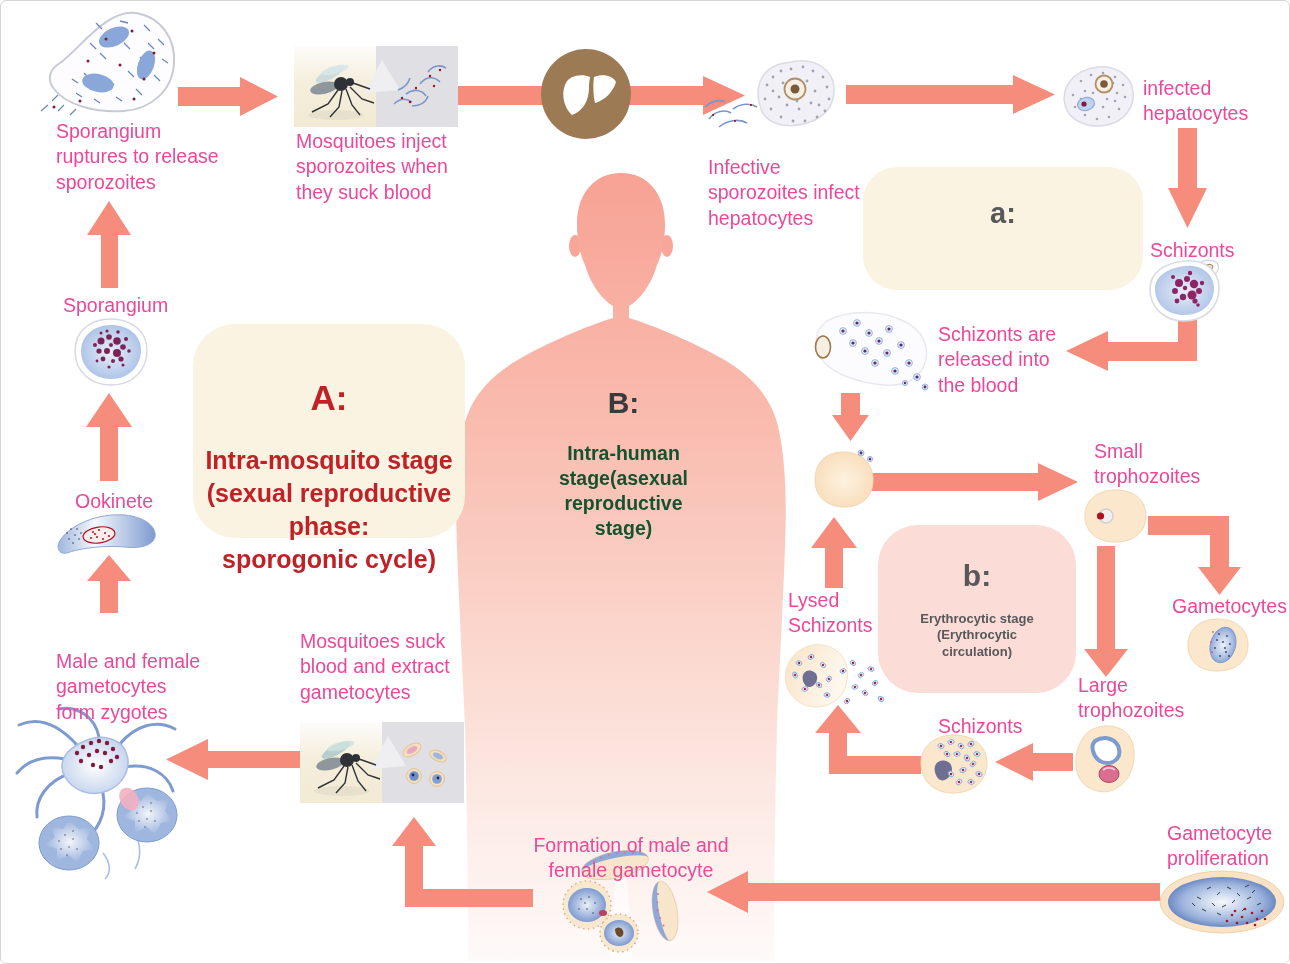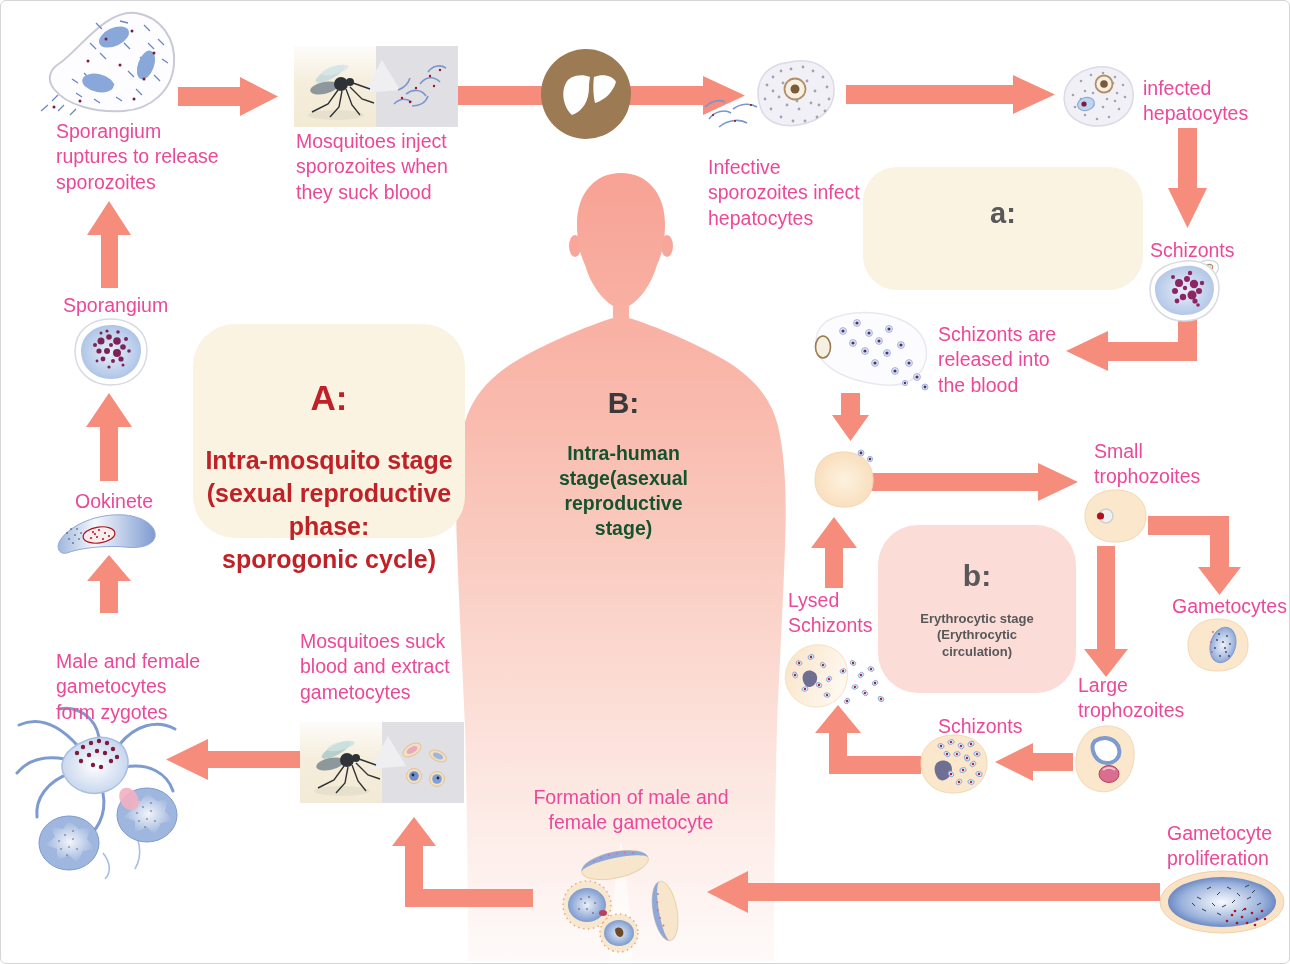--- a/index.html
+++ b/index.html
@@ -1,19 +1,19 @@
 <!DOCTYPE html>
 <html><head>
 <meta charset="utf-8">
 <style>
   html,body{margin:0;padding:0;background:#fff;}
   #frame{position:relative;width:1288px;height:962px;border:1px solid #d5d5d5;border-radius:6px;overflow:hidden;background:#fff;font-family:"Liberation Sans",sans-serif;}
   .abs{position:absolute;}
   .lbl{position:absolute;font-size:19.5px;line-height:1.3;color:#ec4899;white-space:pre-line;}
-  .ctr{text-align:center;}
+  .ctr{text-align:center;margin-top:48px;}
   .stagebox{position:absolute;text-align:center;white-space:pre-line;}
   #box-a{left:862px;top:166px;width:280px;height:123px;background:#FAF3E2;border-radius:34px;color:#58585A;}
   #box-a .hd{font-size:29px;font-weight:bold;margin-top:12px;}
   #box-a .bd{font-size:19.5px;font-weight:bold;line-height:1.25;margin-top:2px;}
   #box-A{left:192px;top:323px;width:272px;height:214px;background:#FAF3E2;border-radius:42px;color:#C02127;}
   #box-A .hd{font-size:35px;font-weight:bold;margin-top:36px;}
   #box-A .bd{font-size:25px;font-weight:bold;line-height:1.32;margin-top:8px;}
   #box-b{left:877px;top:524px;width:198px;height:168px;background:#FBDCD7;border-radius:40px;color:#58585A;}
   #box-b .hd{font-size:30px;font-weight:bold;margin-top:16px;}
   #box-b .bd{font-size:13px;font-weight:bold;line-height:1.25;margin-top:0px;}

